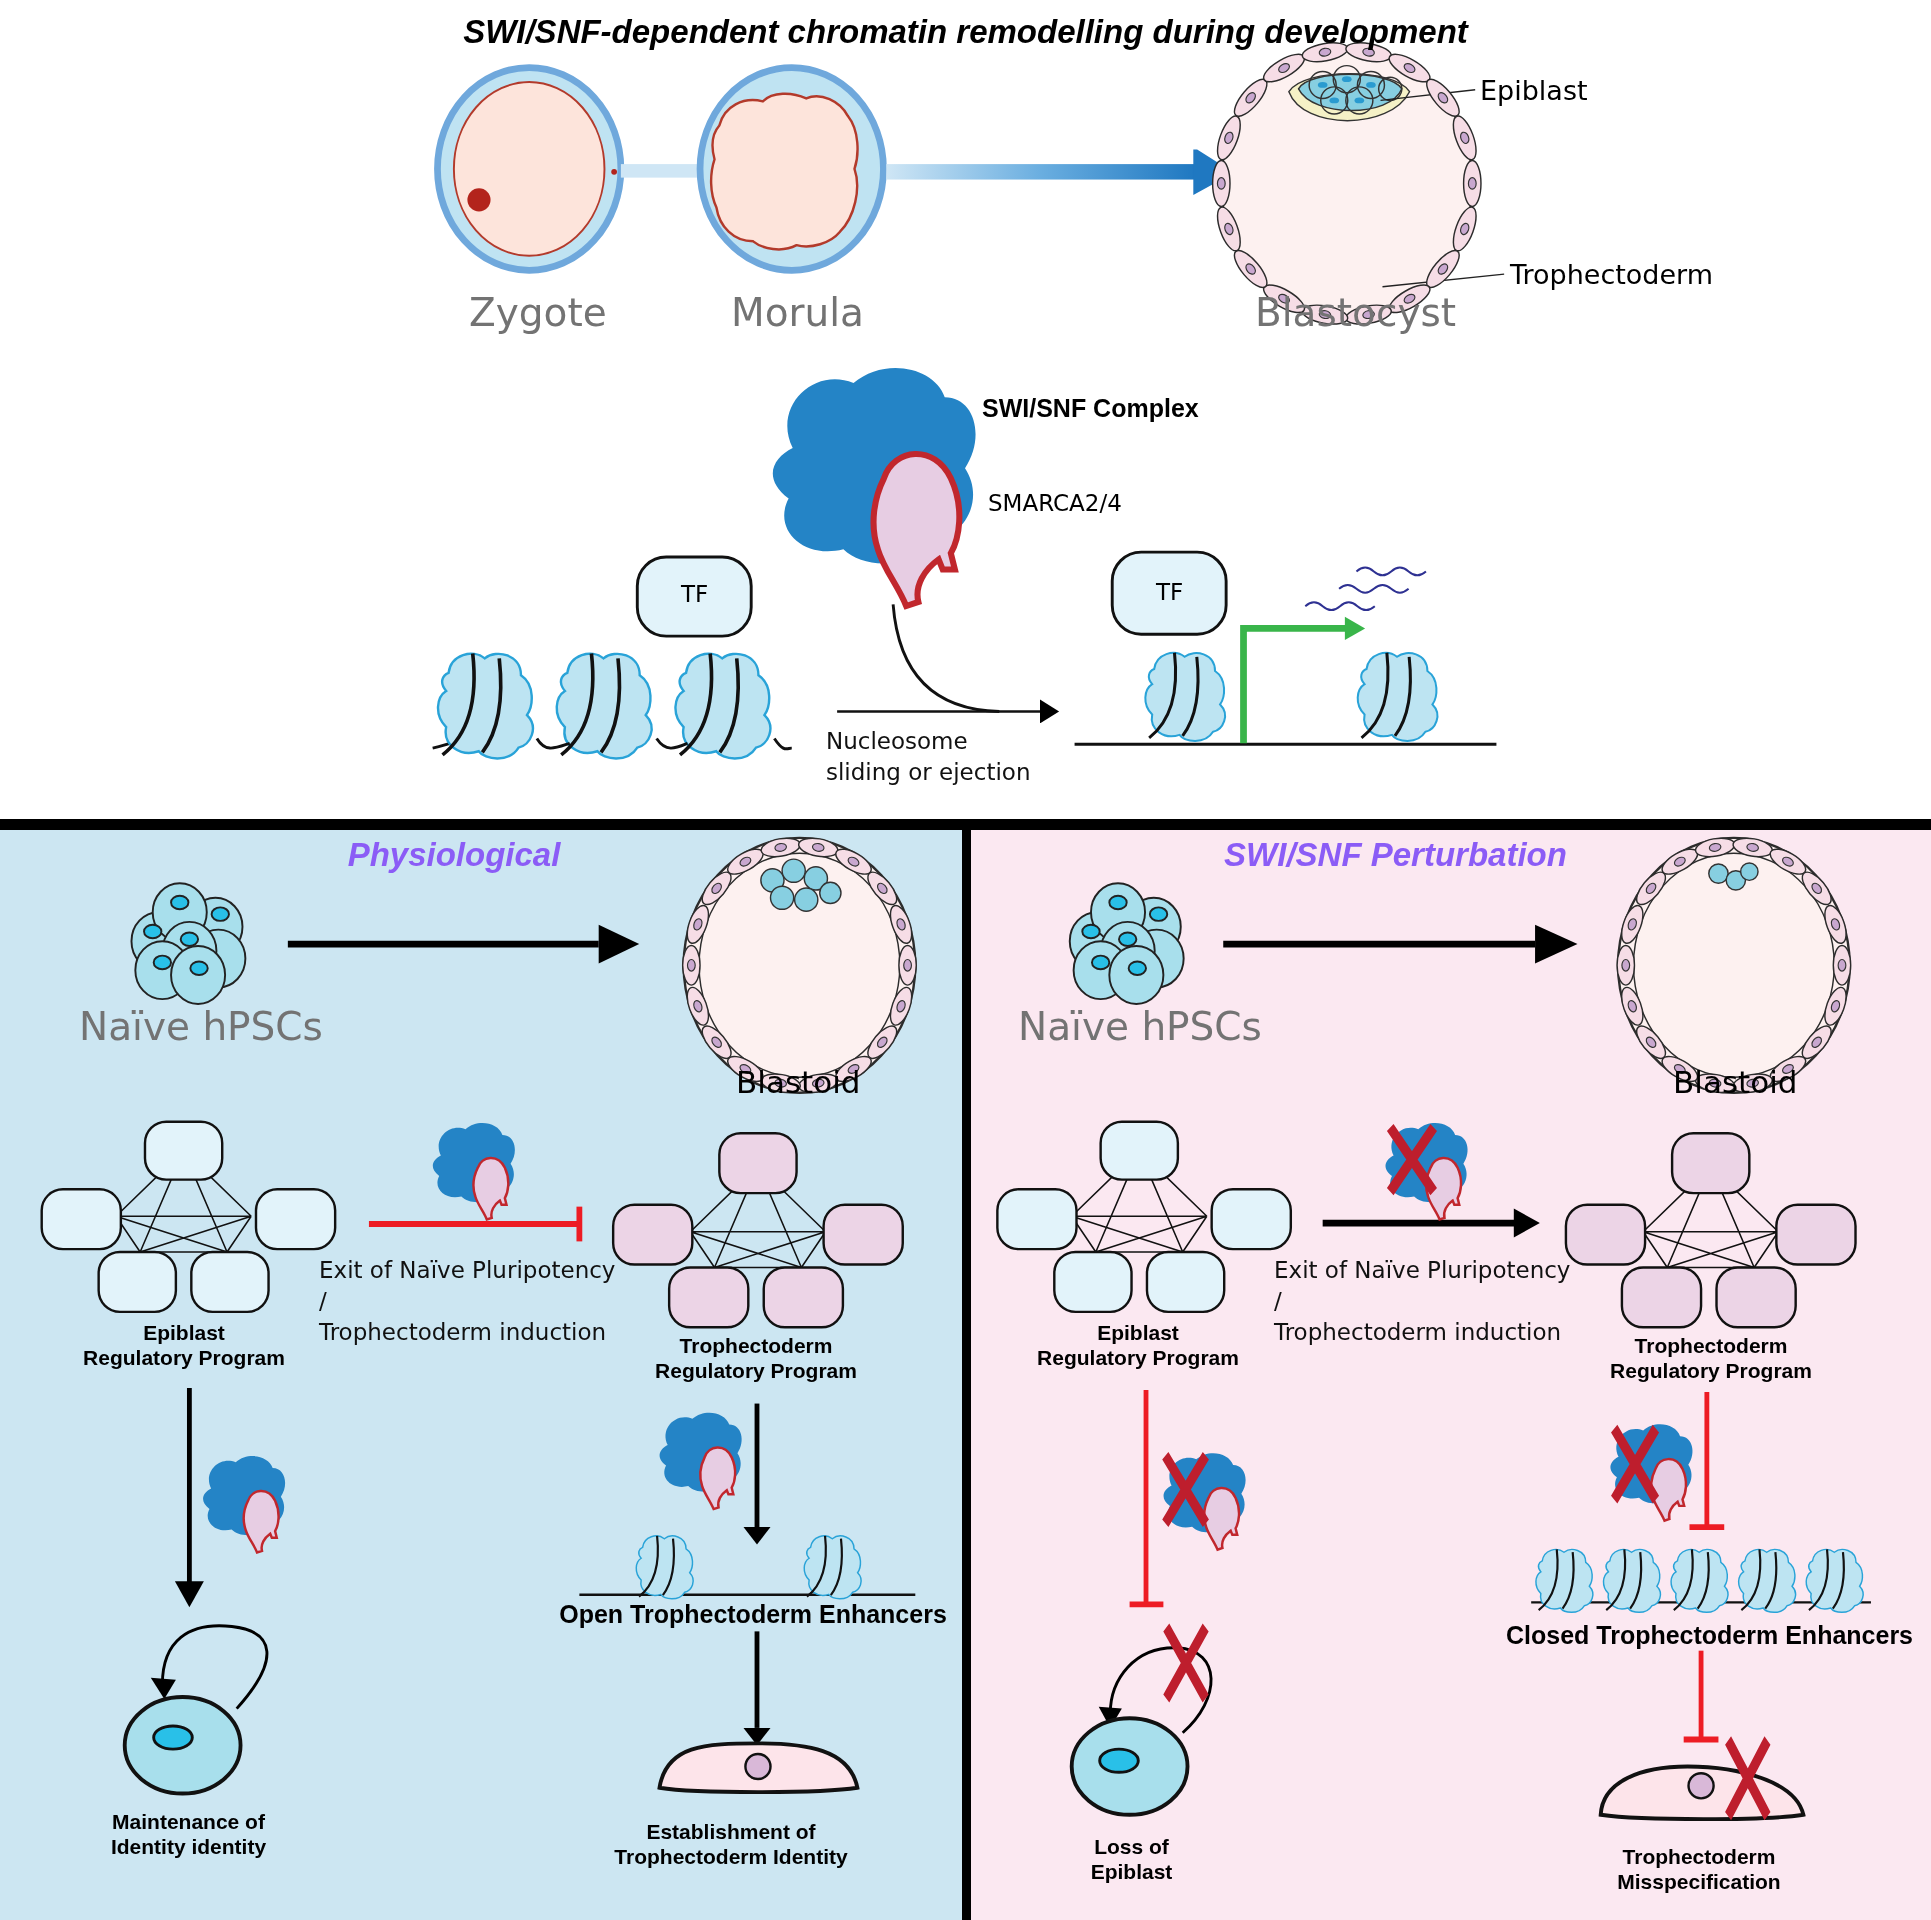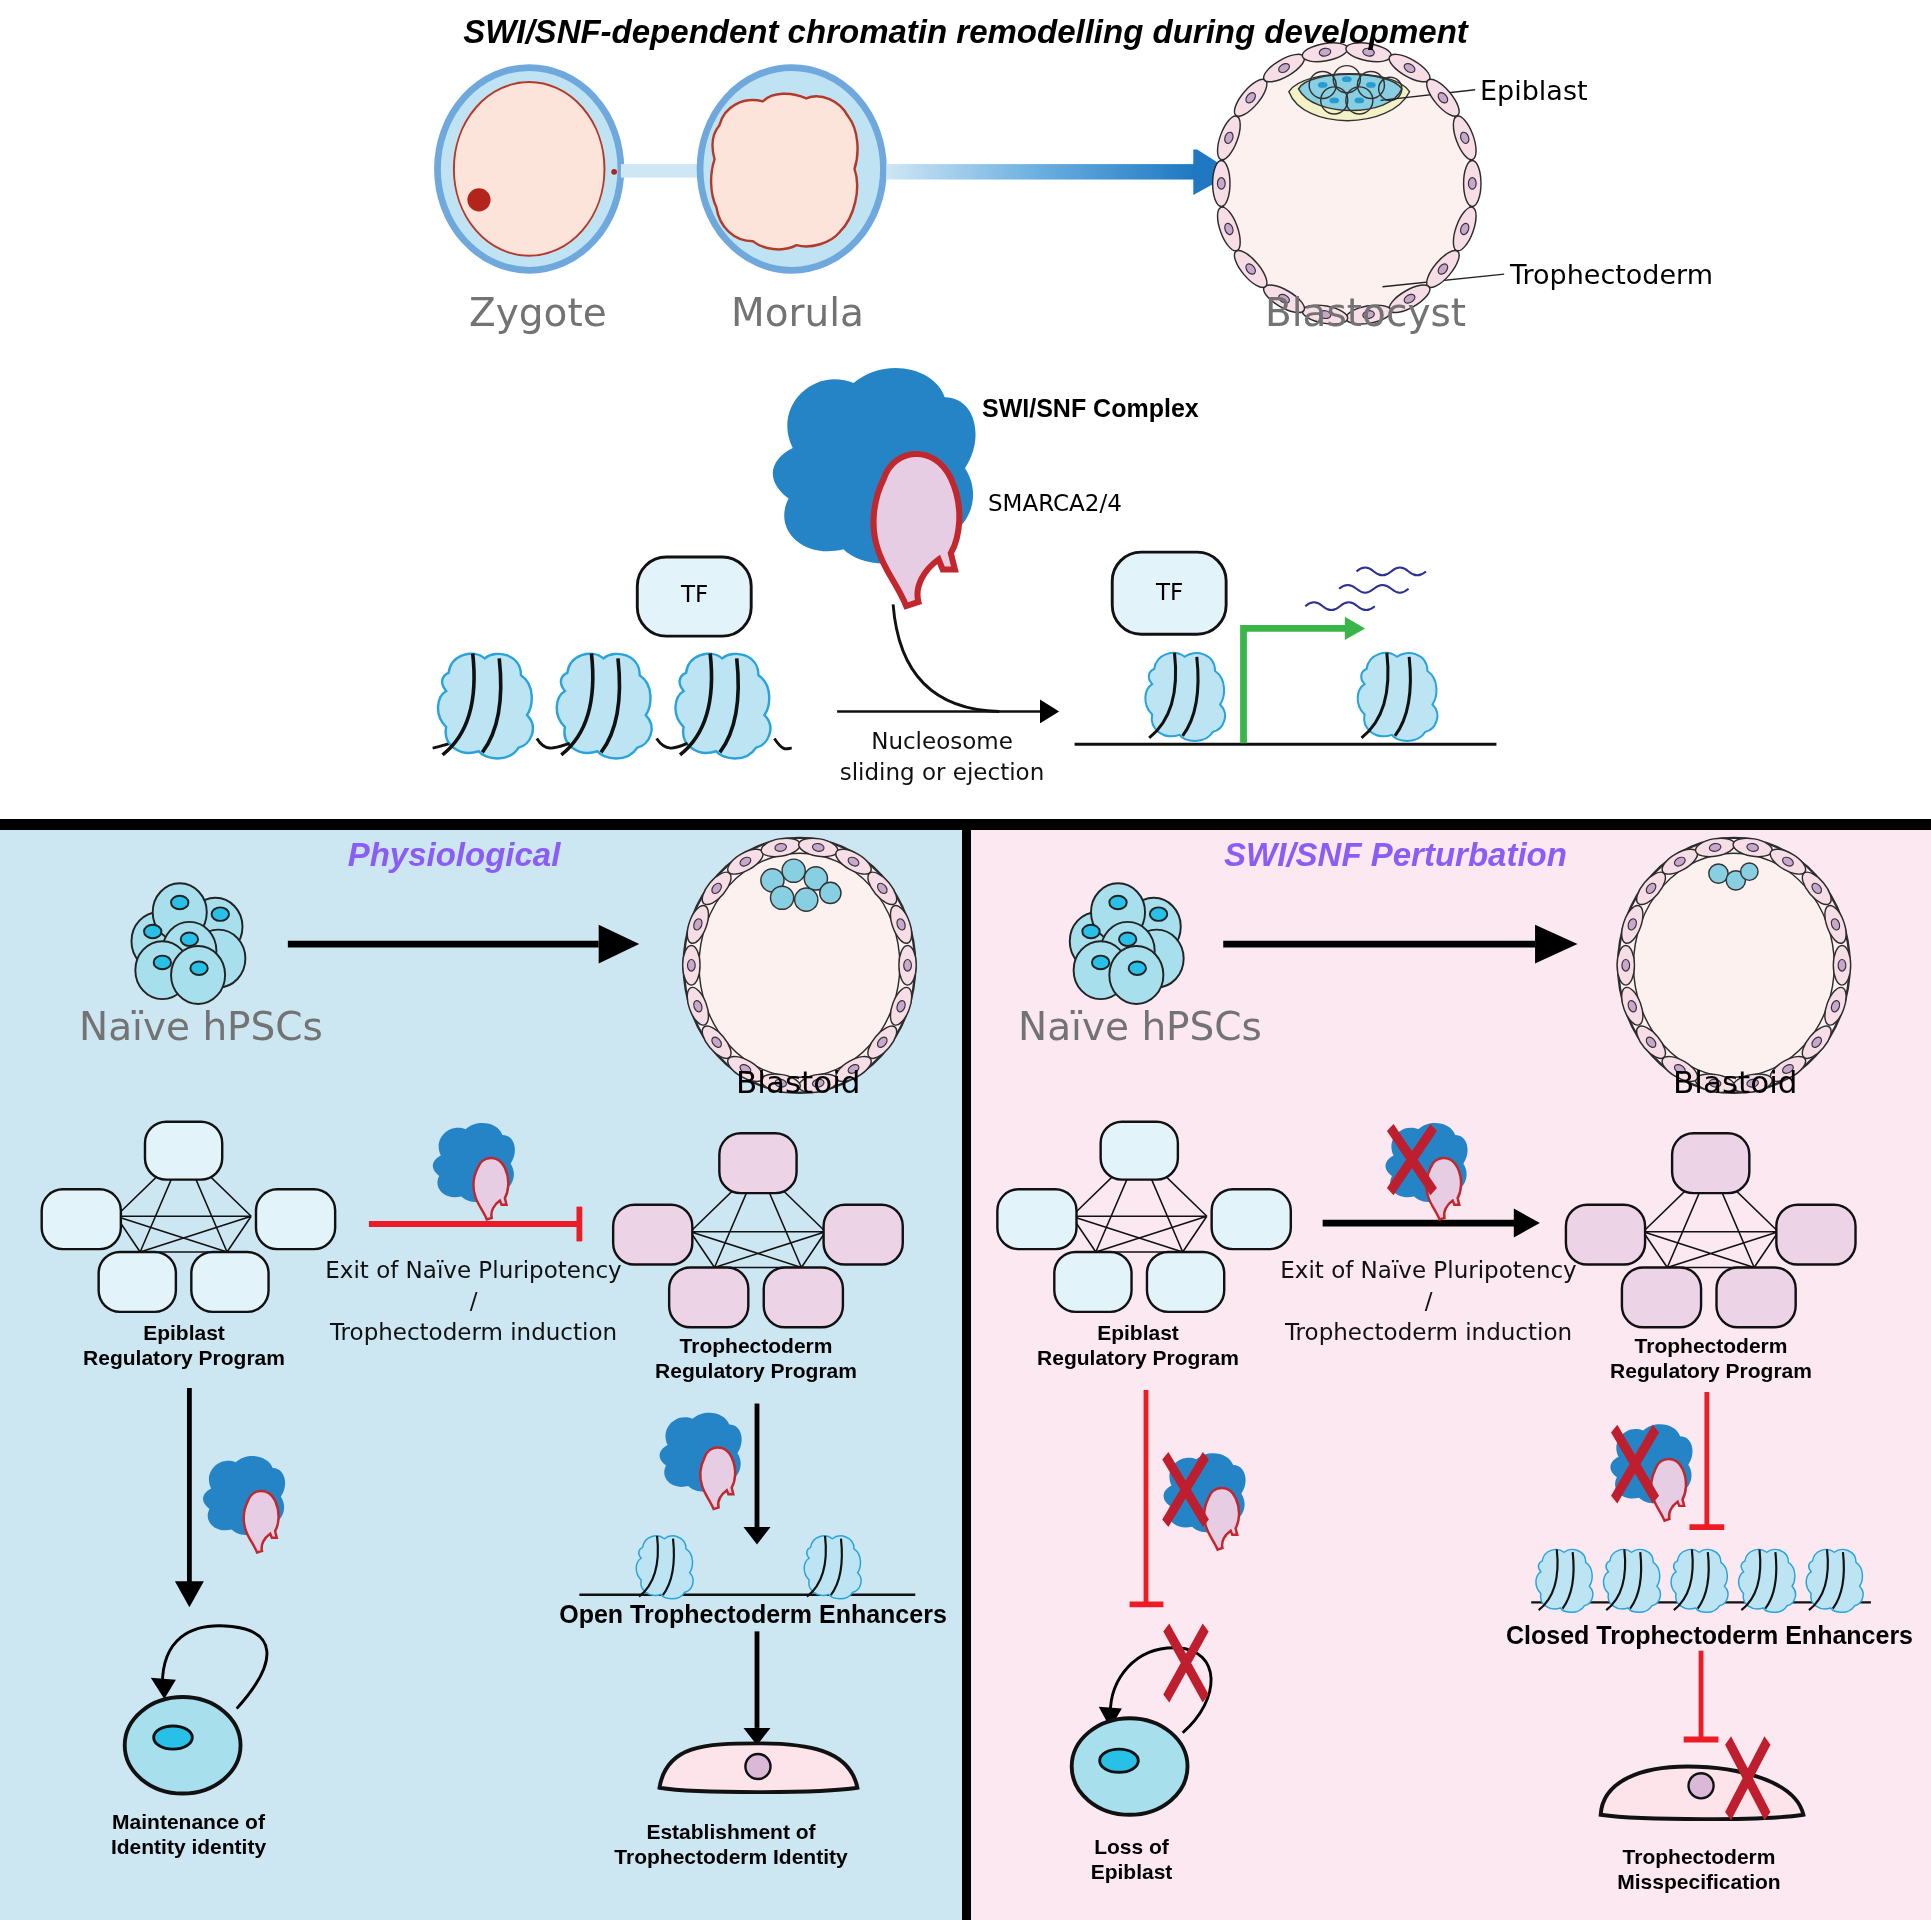--- a/index.html
+++ b/index.html
@@ -1,21 +1,21 @@
 <!DOCTYPE html>
 <html><head>
 <meta charset="utf-8">
 <style>
   html,body{margin:0;padding:0;background:#fff;}
   body{width:1931px;height:1920px;position:relative;overflow:hidden;font-family:"Liberation Sans",sans-serif;}
   .abs{position:absolute;}
   .title{left:0;width:1931px;top:0;text-align:center;font-size:33px;font-weight:bold;font-style:italic;color:#000;}
   .lbl-big{font-size:39px;color:#737373;font-family:"DejaVu Sans",sans-serif;}
   .lbl-mid{font-size:27px;color:#000;font-family:"DejaVu Sans",sans-serif;}
-  .lbl-sm{font-size:23px;color:#111;font-family:"DejaVu Sans",sans-serif;text-align:center;line-height:31px;}
+  .lbl-sm{font-size:23px;color:#111;font-family:"DejaVu Sans",sans-serif;line-height:31px;}
   .lbl-bold{font-size:21px;font-weight:bold;color:#000;text-align:center;line-height:25px;}
   .lbl-bold-lg{font-size:25px;font-weight:bold;color:#000;text-align:center;}
   .panel-title{font-size:33px;font-weight:bold;font-style:italic;color:#8b5cf6;text-align:center;}
   svg{position:absolute;left:0;top:0;}
 </style>
 </head>
 <body>
 
 <div class="abs" style="left:0;top:819px;width:1931px;height:11.6px;background:#000;"></div>
 <div class="abs" style="left:0;top:830px;width:962px;height:1090px;background:#cce6f2;"></div>
@@ -442,21 +442,21 @@
       <ellipse cx="1881.7969776293255" cy="920.2943363988691" rx="4" ry="6" transform="rotate(500 1881.7969776293255 920.2943363988691)" fill="#c8a7cf" stroke="#333" stroke-width="1.2"></ellipse>
       <ellipse cx="1901.2455735280216" cy="957.589502227617" rx="20.525072003453314" ry="9" transform="rotate(430 1901.2455735280216 957.589502227617)" fill="#f6dde6" stroke="#2c2c2c" stroke-width="1.5"></ellipse>
       <ellipse cx="1901.2455735280216" cy="957.589502227617" rx="4" ry="6" transform="rotate(520 1901.2455735280216 957.589502227617)" fill="#c8a7cf" stroke="#333" stroke-width="1.2"></ellipse>
     </g>
   </svg>
 
 <div class="abs title" style="top:13px;">SWI/SNF-dependent chromatin remodelling during development</div>
 
 <div class="abs lbl-big" style="left:469px;top:290px;">Zygote</div>
 <div class="abs lbl-big" style="left:731px;top:290px;">Morula</div>
-<div class="abs lbl-big" style="left:1255px;top:290px;margin-left:10px;">Blastocyst</div>
+<div class="abs lbl-big" style="left:1255px;top:290px;">Blastocyst</div>
 <div class="abs lbl-mid" style="left:1480px;top:75px;">Epiblast</div>
 <div class="abs lbl-mid" style="left:1510px;top:259px;">Trophectoderm</div>
 
 <div class="abs" style="left:982px;top:394px;font-size:25px;font-weight:bold;">SWI/SNF Complex</div>
 <div class="abs" style="left:973px;top:490px;font-size:23px;font-family:'DejaVu Sans',sans-serif;padding-left:15px;">SMARCA2/4</div>
 <div class="abs" style="left:681px;top:581px;font-size:23px;font-family:'DejaVu Sans',sans-serif;">TF</div>
 <div class="abs" style="left:1156px;top:579px;font-size:23px;font-family:'DejaVu Sans',sans-serif;">TF</div>
 <div class="abs lbl-sm" style="left:826px;top:726px;width:232px;">
   <div>Nucleosome</div>
   <div>sliding or ejection</div>

